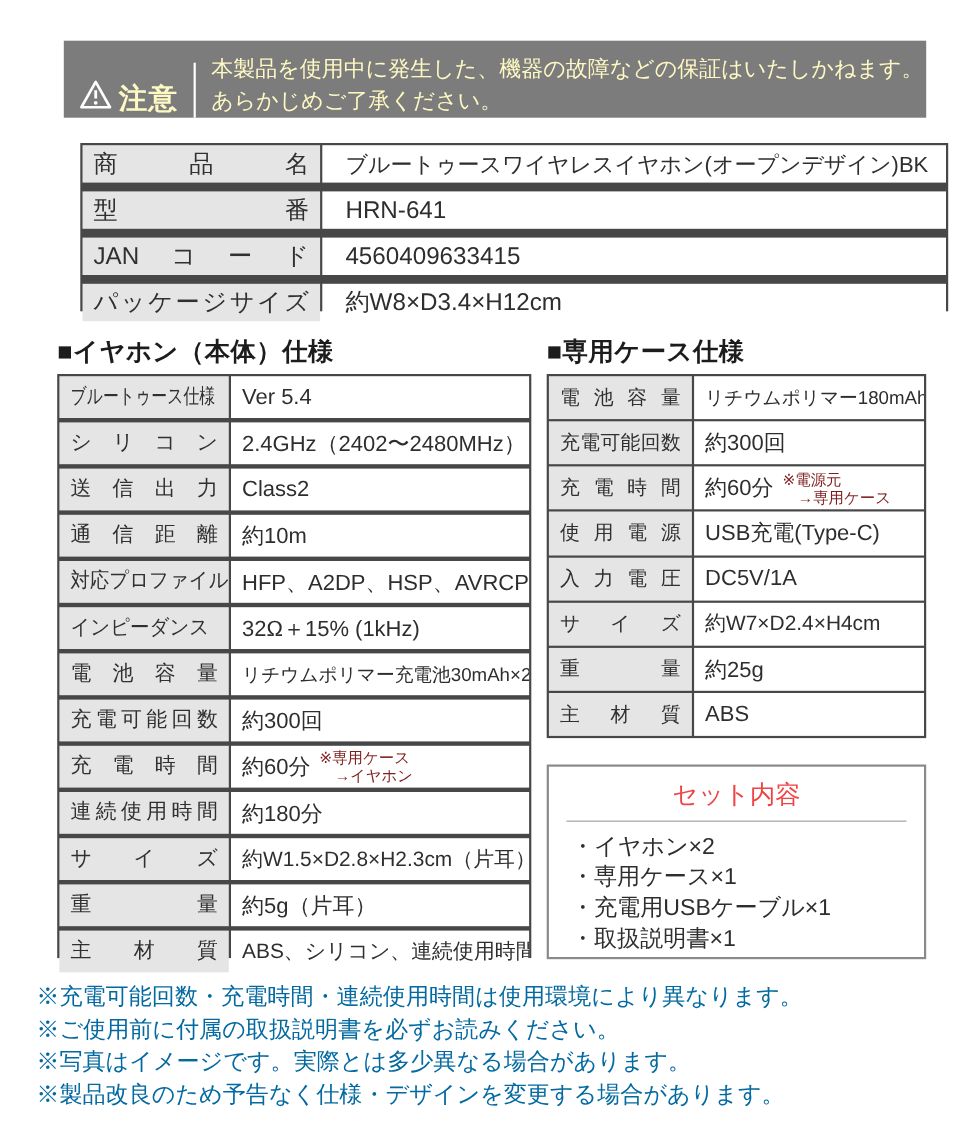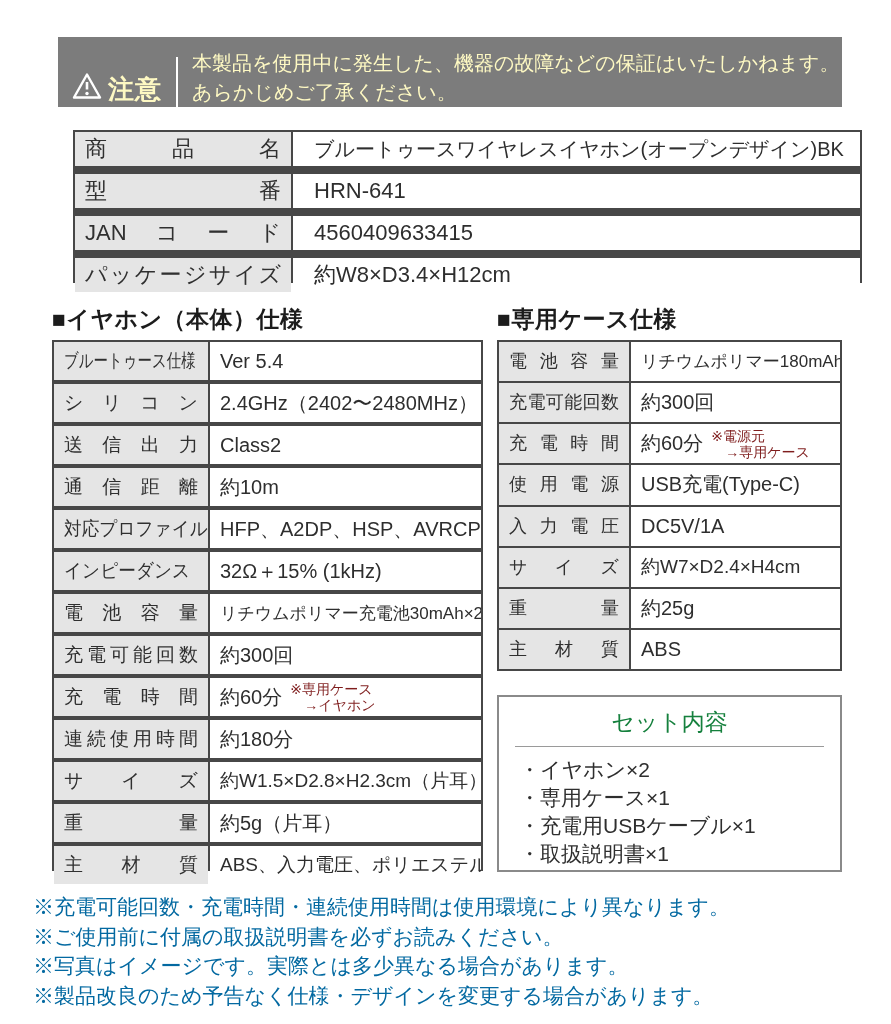--- a/index.html
+++ b/index.html
@@ -78,21 +78,21 @@
 
   .cell.value.composite { gap:8px; }
   .cellnote { display:inline-flex; flex-direction:column; font-size:14px; line-height:16px; color:#7f1d1d; }
   .cellnote .n2 { padding-left:14px; }
 
   
   .set-box {
     position:absolute; left:497px; top:695px; width:345px; height:177px;
     border:2px solid #8a8a8a; background:#fff;
   }
-  .set-title { text-align:center; font-size:23px; color:#15803d; padding-top:10px; }
+  .set-title { text-align:center; font-size:23px; color:#ef4444; padding-top:10px; }
   .set-divider { height:1px; background:#9a9a9a; margin:8px 16px 9px 16px; }
   .set-items { list-style:none; padding-left:20px; font-size:21px; line-height:28px; color:#2e2e2e; }
 
   
   .notes { position:absolute; left:33px; top:894px; width:840px; }
   .note-line { font-size:21px; line-height:29.5px; color:#0369a1; white-space:nowrap;font-family:Liberation Mono, monospace; }
 </style>
 </head>
 <body>
 
@@ -188,21 +188,21 @@
     <div class="row">
       <div class="cell label">サイズ</div>
       <div class="cell value fs19">約W1.5×D2.8×H2.3cm（片耳）</div>
     </div>
     <div class="row">
       <div class="cell label">重量</div>
       <div class="cell value">約5g（片耳）</div>
     </div>
     <div class="row">
       <div class="cell label">主材質</div>
-      <div class="cell value fs19">ABS、入力電圧、ポリエステル</div>
+      <div class="cell value fs19">ABS、シリコン、連続使用時間</div>
     </div>
   </div>
 
   <div class="gridtable spec-right">
     <div class="row">
       <div class="cell label">電池容量</div>
       <div class="cell value fs17">リチウムポリマー180mAh</div>
     </div>
     <div class="row">
       <div class="cell label">充電可能回数</div>

